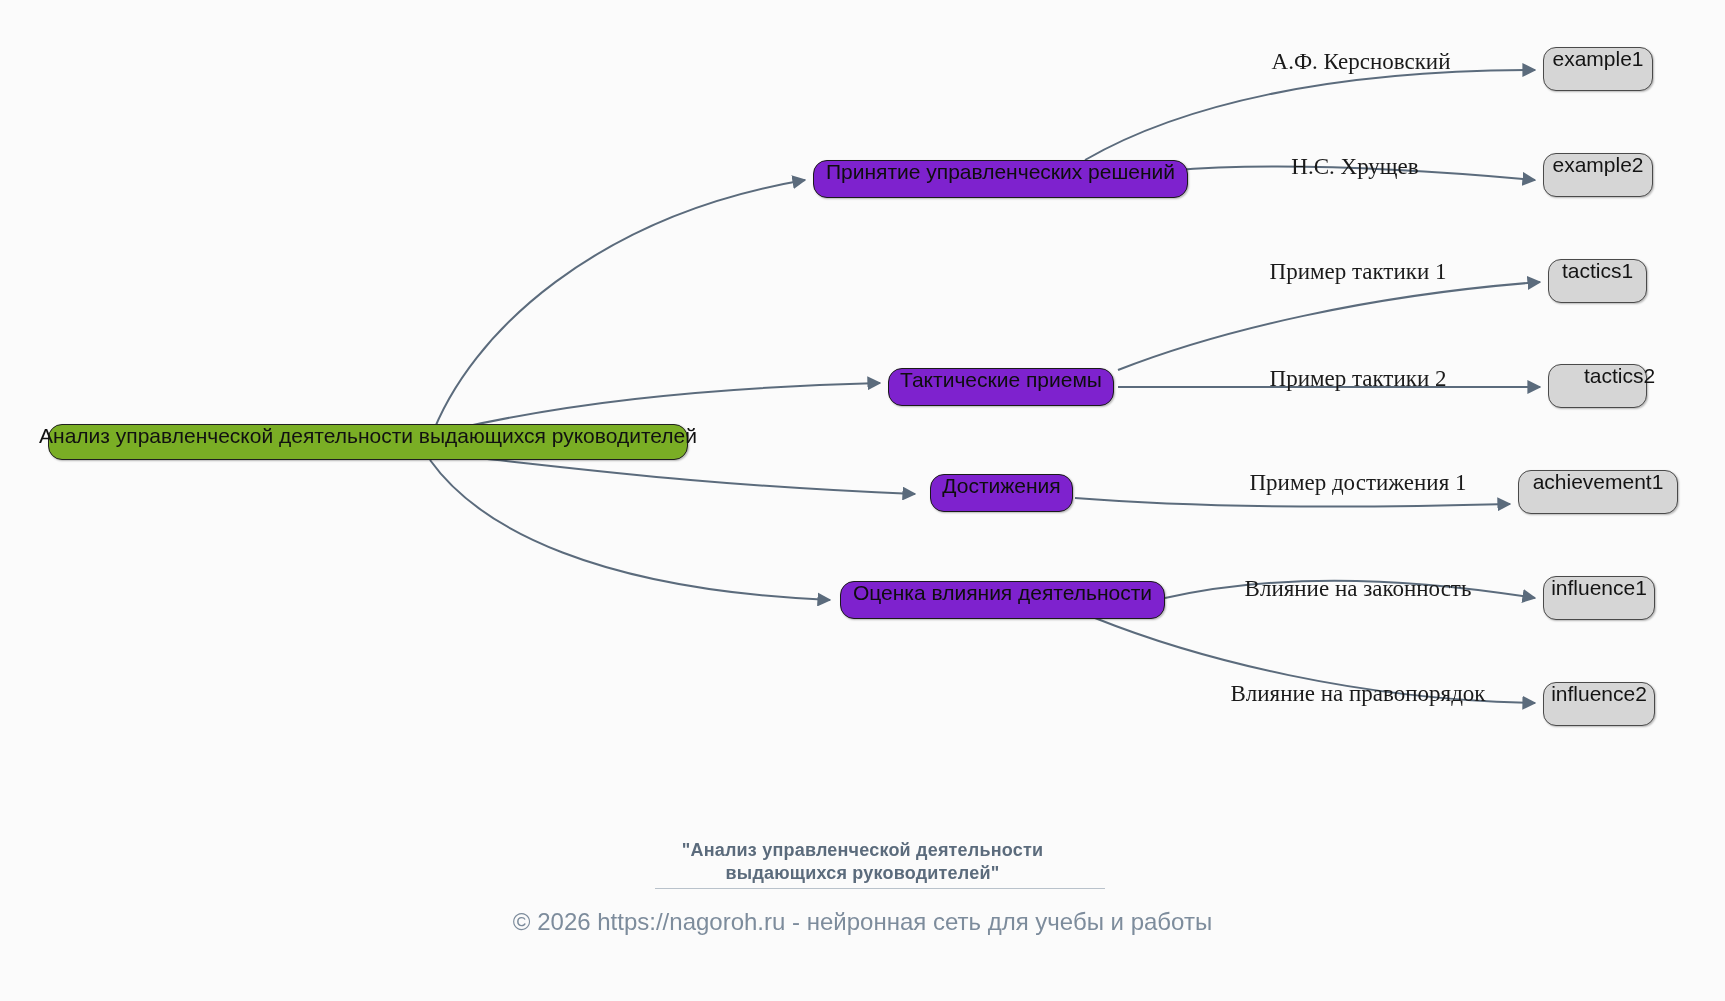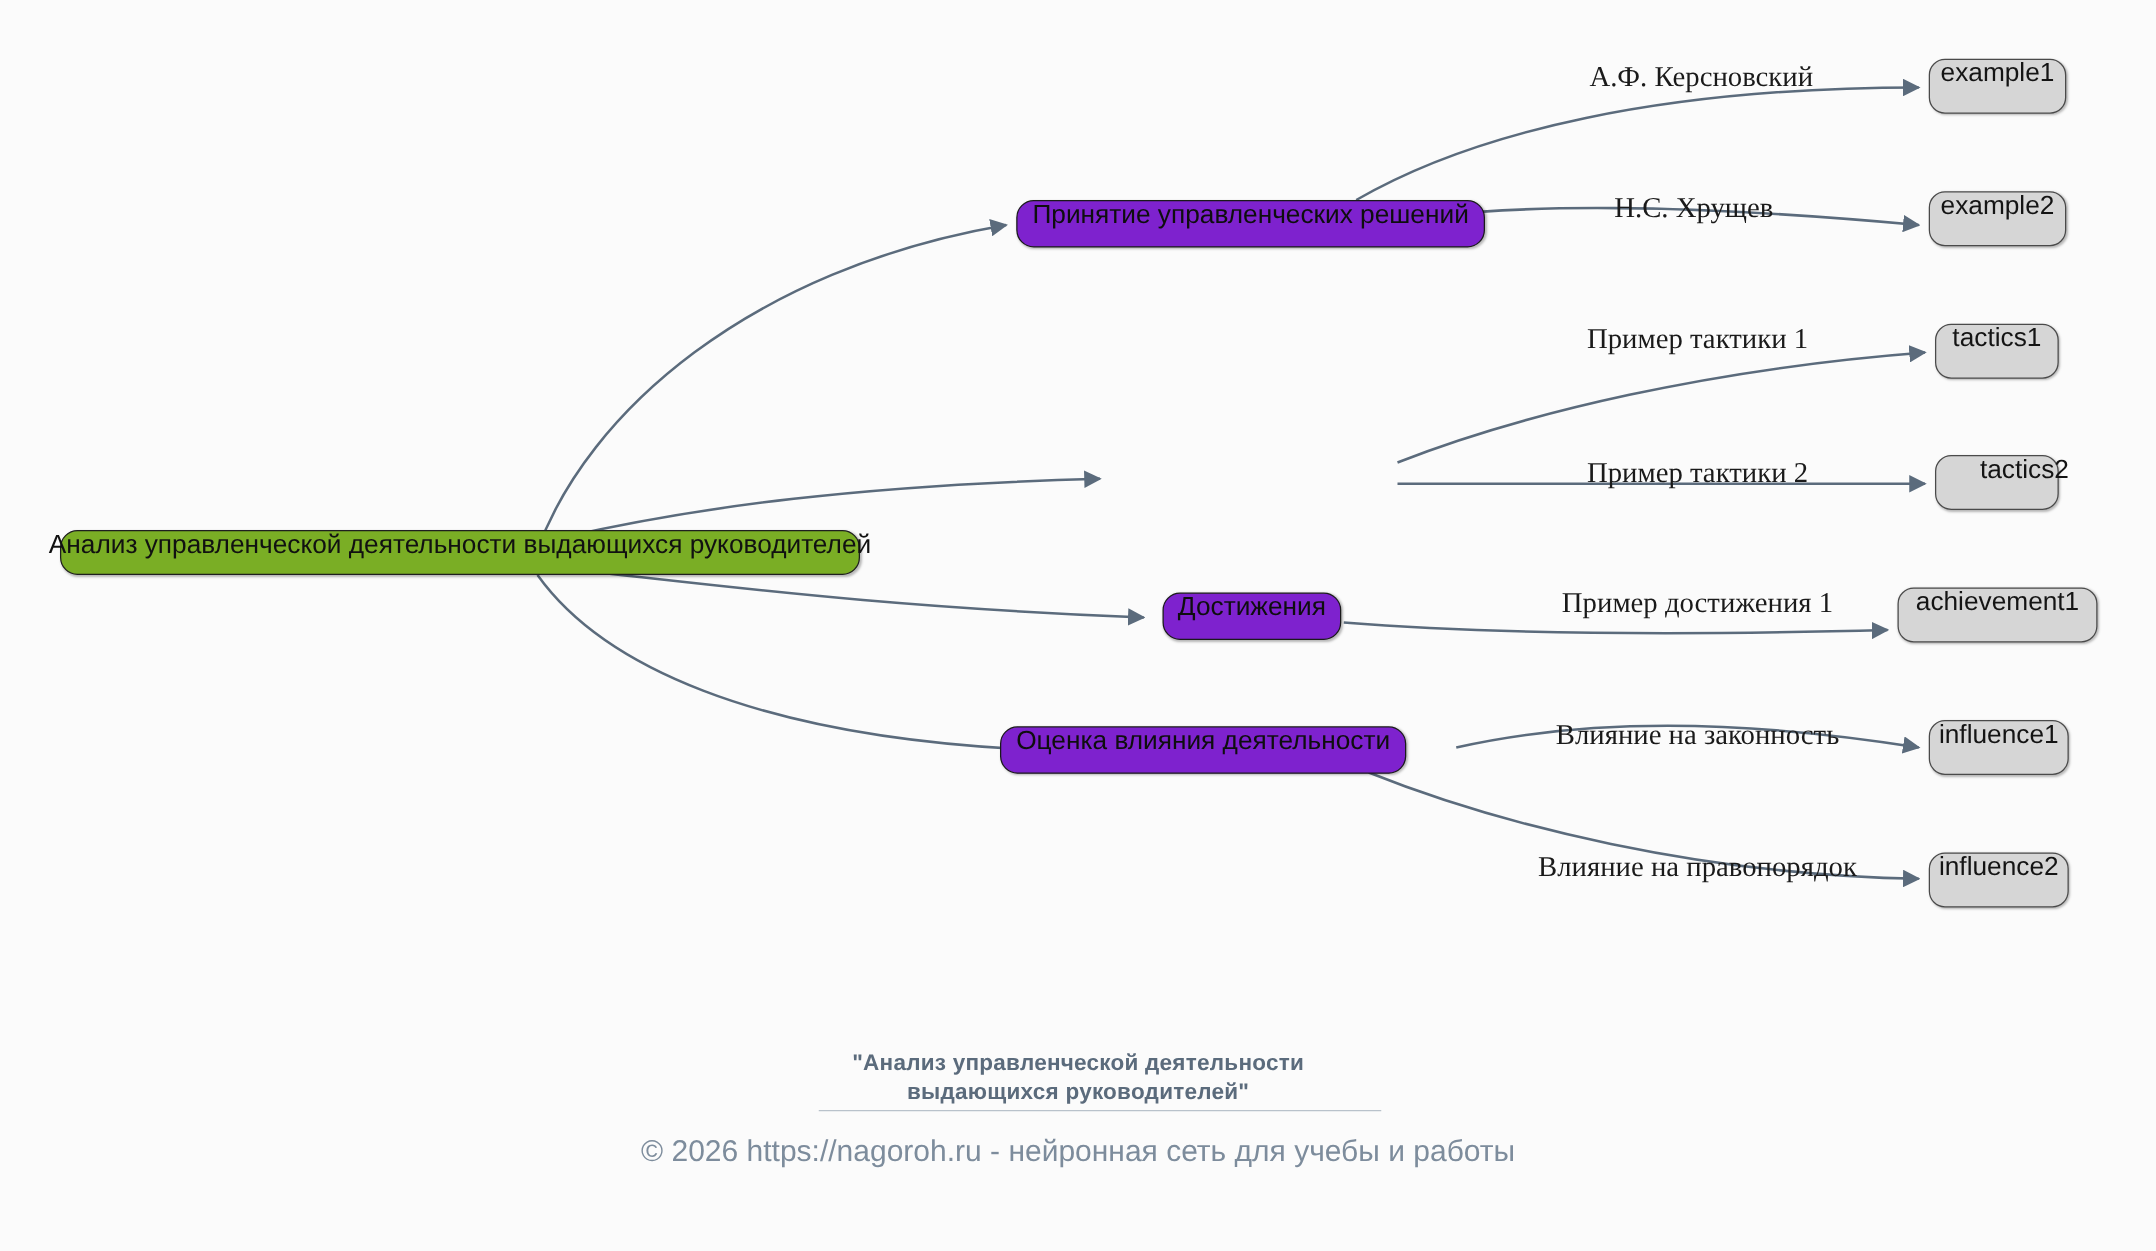--- a/index.html
+++ b/index.html
@@ -125,26 +125,29 @@
   </svg>
 
   <div class="node node-branch" style="left:813px; top:160px; width:375px; height:38px;">
     <span>Принятие управленческих решений</span>
   </div>
 
   <div class="node node-root" style="left:48px; top:424px; width:640px; height:36px;">
     <span>Анализ управленческой деятельности выдающихся руководителей</span>
   </div>
 
+  <div class="node node-branch" style="left:888px; top:368px; width:226px; height:38px;">
+    <span>Тактические приемы</span>
+  </div>
 
   <div class="node node-branch" style="left:930px; top:474px; width:143px; height:38px;">
     <span>Достижения</span>
   </div>
 
-  <div class="node node-branch" style="left:800px; top:581px; width:325px; height:38px;">
+  <div class="node node-branch" style="left:840px; top:581px; width:325px; height:38px;">
     <span>Оценка влияния деятельности</span>
   </div>
 
   <div class="node node-leaf" style="left:1543px; top:47px; width:110px; height:44px;">
     <span>example1</span>
   </div>
 
   <div class="node node-leaf" style="left:1543px; top:153px; width:110px; height:44px;">
     <span>example2</span>
   </div>

